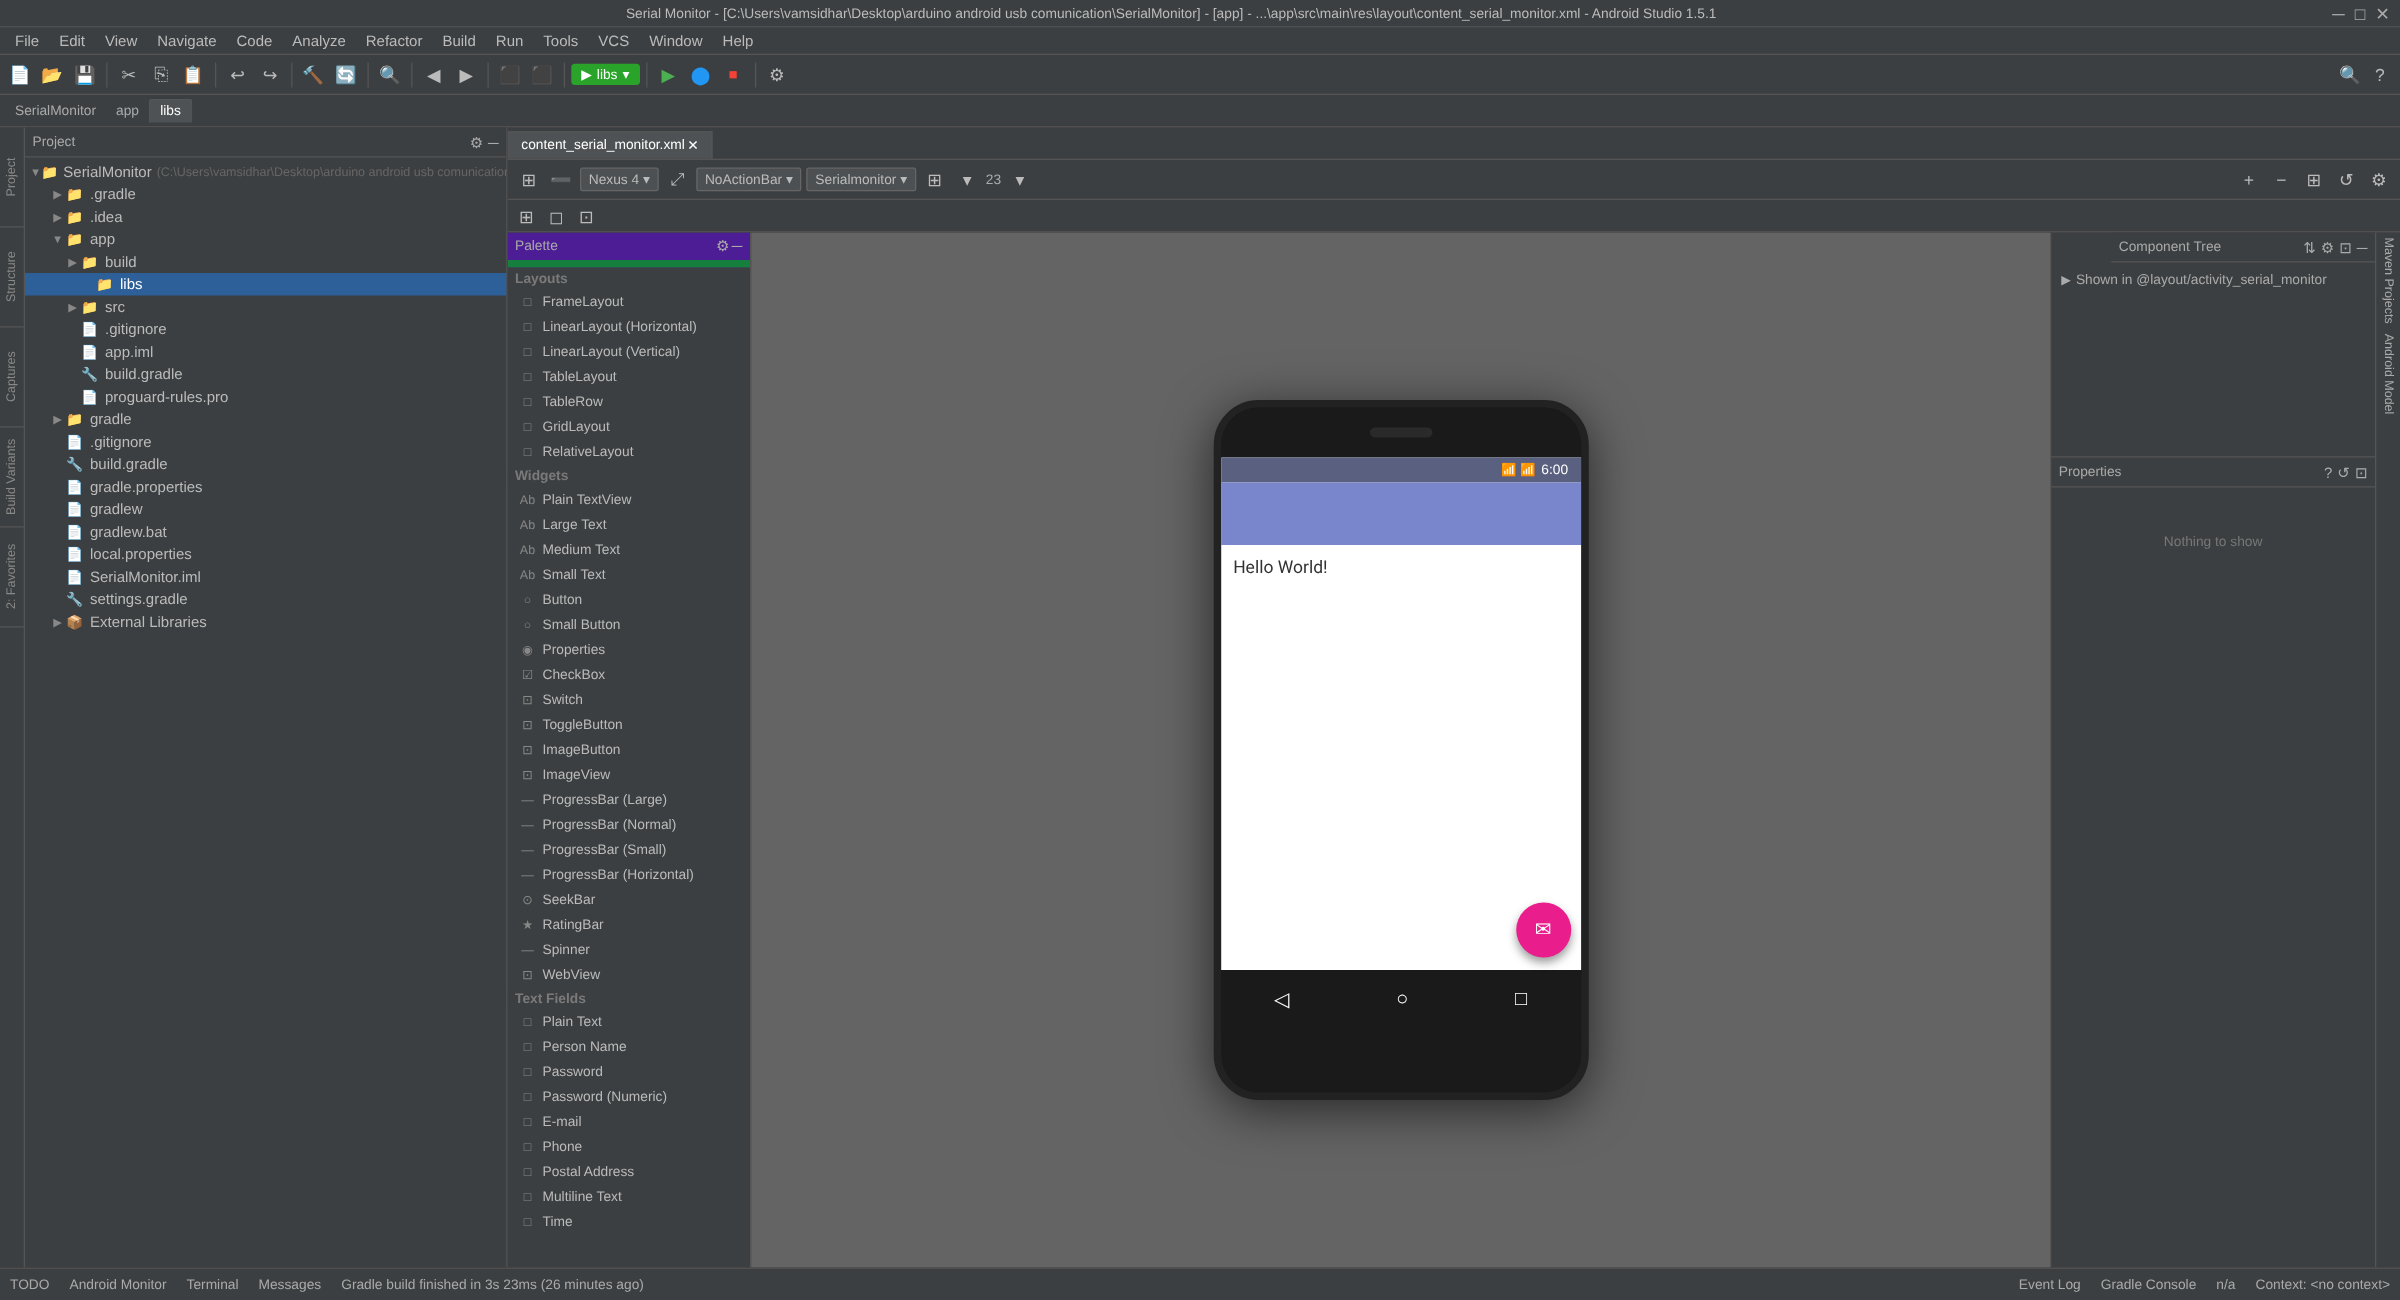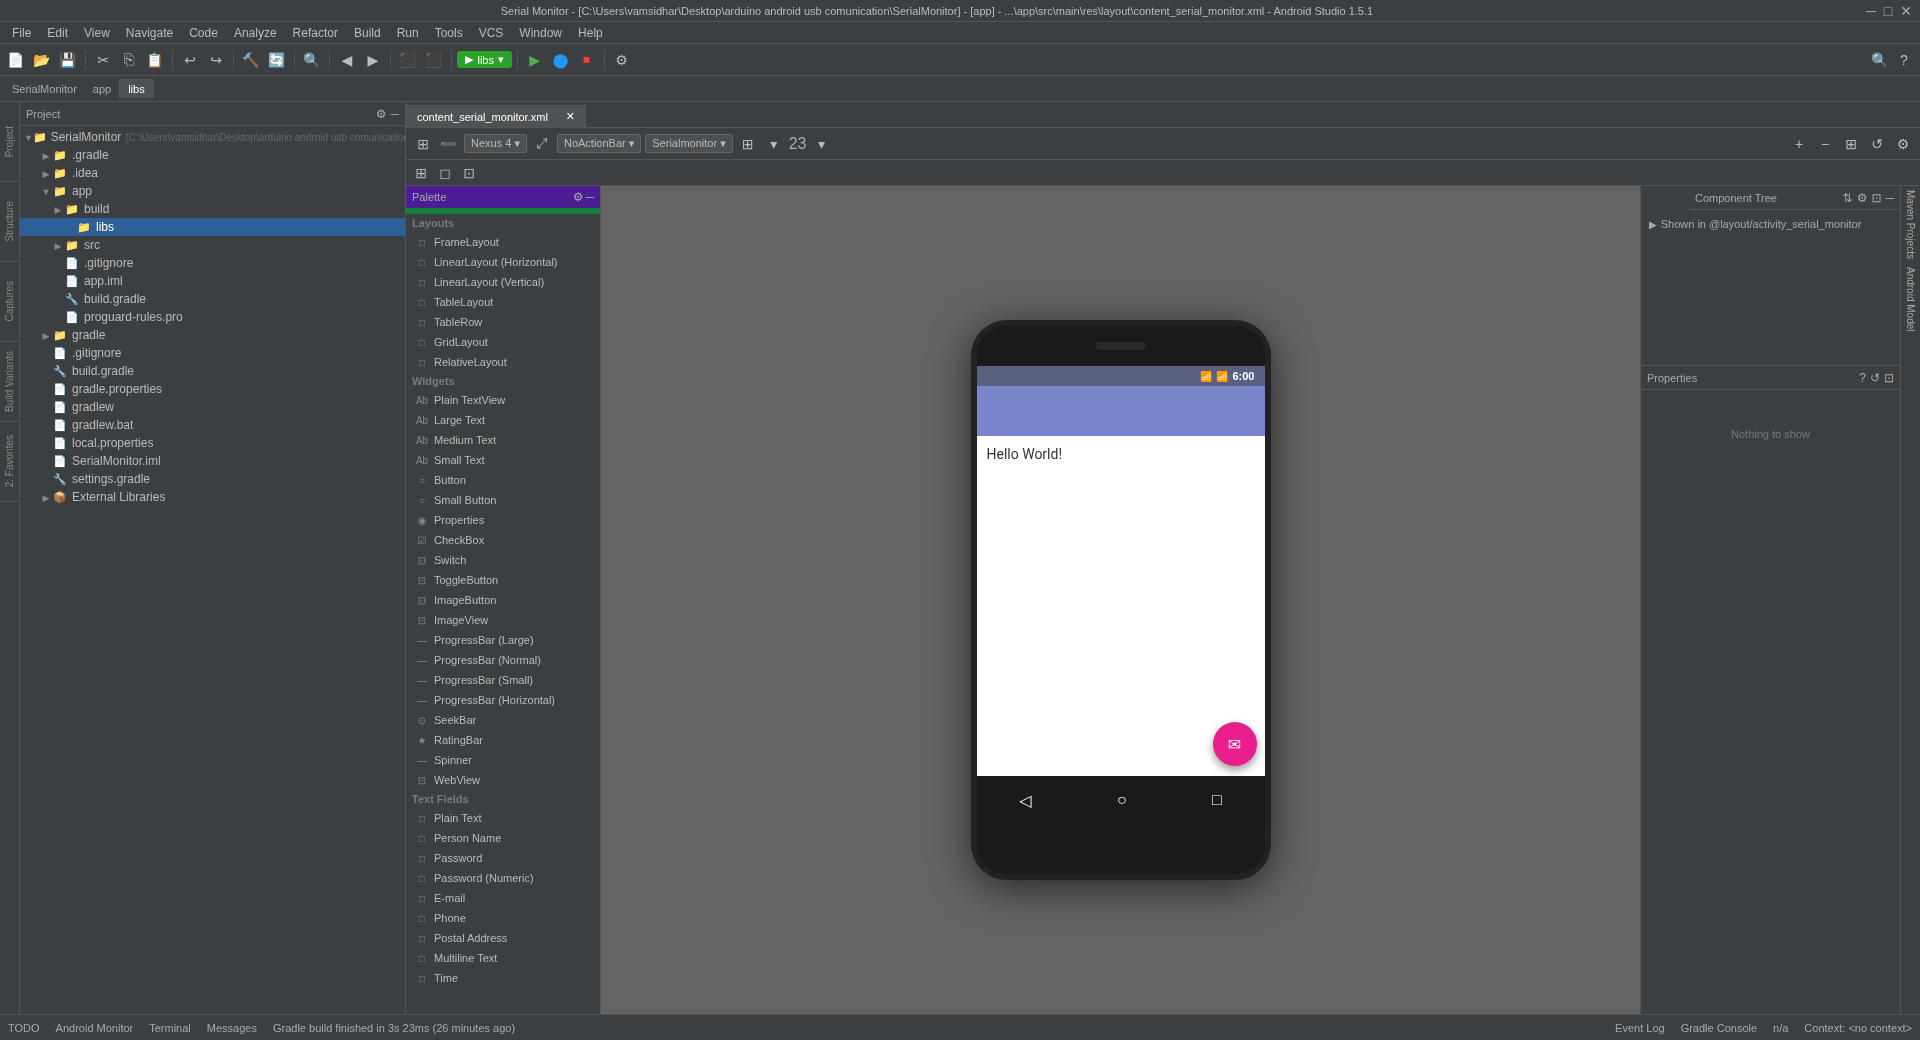--- a/index.html
+++ b/index.html
@@ -35,21 +35,21 @@
 
     .tree-view { flex: 1; overflow-y: auto; padding: 2px 0; }
     .tree-item { display: flex; align-items: center; padding: 1px 4px; cursor: pointer; font-size: 12px; color: #bbbbbb; white-space: nowrap; }
     .tree-item.selected { background: #2d6099; color: #fff; }
     .tree-indent { display: inline-block; }
     .tree-arrow { width: 12px; display: inline-block; text-align: center; font-size: 10px; }
     .tree-icon { width: 16px; height: 16px; margin-right: 4px; display: inline-flex; align-items: center; justify-content: center; font-size: 11px; }
 
     
     .editor-tabs { height: 26px; background: #3c3f41; display: flex; align-items: flex-end; border-bottom: 1px solid #555; }
-    .editor-tab { padding: 4px 10px; font-size: 11px; color: #aaa; cursor: pointer; border: 1px solid transparent; display: flex; align-items: center; gap: 18px; }
+    .editor-tab { padding: 4px 10px; font-size: 11px; color: #aaa; cursor: pointer; border: 1px solid transparent; display: flex; align-items: flex-start; gap: 2px; }
     .editor-tab.active { background: #4e5254; color: #fff; border-color: #555; border-bottom: none; }
 
     
     .design-toolbar { height: 32px; background: #3c3f41; display: flex; align-items: center; padding: 0 6px; gap: 4px; border-bottom: 1px solid #555; }
     .device-select { padding: 2px 6px; font-size: 11px; background: #4c5052; border: 1px solid #666; color: #bbb; cursor: pointer; border-radius: 2px; }
     .icon-btn { width: 22px; height: 22px; background: transparent; border: none; color: #bbb; cursor: pointer; display: flex; align-items: center; justify-content: center; font-size: 14px; border-radius: 2px; }
     .toolbar-spacer { flex: 1; }
 
     
     .design-canvas { flex: 1; display: flex; align-items: center; justify-content: center; background: #646464; position: relative; overflow: hidden; }
@@ -390,21 +390,21 @@
       <button class="icon-btn">⊞</button>
       <button class="icon-btn">➖</button>
 
       <button class="device-select">Nexus 4 ▾</button>
       <button class="icon-btn">⤢</button>
 
       <button class="device-select">NoActionBar ▾</button>
       <button class="device-select">Serialmonitor ▾</button>
       <button class="icon-btn">⊞</button>
       <button class="icon-btn">▾</button>
-      <span style="color:#aaa;font-size:16px;">23</span>
+      <span style="color:#aaa;font-size:11px;">23</span>
       <button class="icon-btn">▾</button>
 
       <div class="toolbar-spacer"></div>
       <button class="icon-btn">+</button>
       <button class="icon-btn">−</button>
       <button class="icon-btn">⊞</button>
       <button class="icon-btn">↺</button>
       <button class="icon-btn">⚙</button>
     </div>
 
@@ -584,21 +584,21 @@
 
           <div class="phone-top">
             <div class="phone-camera"></div>
           </div>
 
           <div class="phone-screen">
 
             <div class="phone-status-bar">
               <span class="status-icon">📶</span>
               <span class="status-icon">📶</span>
-              <span class="status-icon" style="font-size:11px;color:#fff;margin-left:4px;font-weight:bold;">6:00</span>
+              <span class="status-icon" style="font-size:11px;color:#fff;margin-left:4px;">6:00</span>
             </div>
 
             <div class="phone-app-bar"></div>
 
             <div class="phone-content" style="position:relative; min-height:340px;">
               <span class="hello-text">Hello World!</span>
               
               <div class="phone-fab" style="position:absolute; bottom:10px; right:8px;">
                 <span style="color:white;font-size:16px;">✉</span>
               </div>

